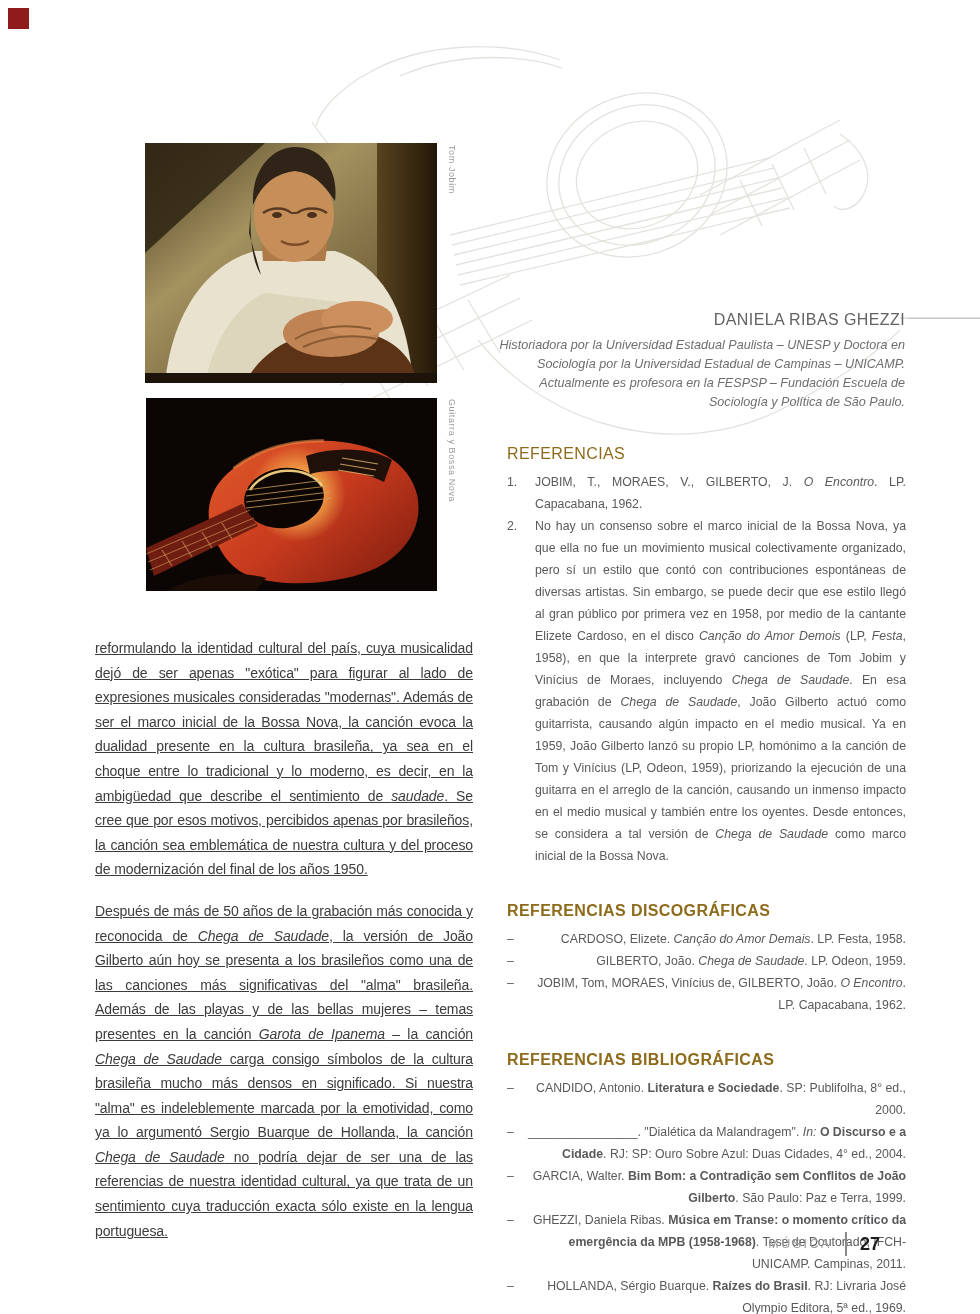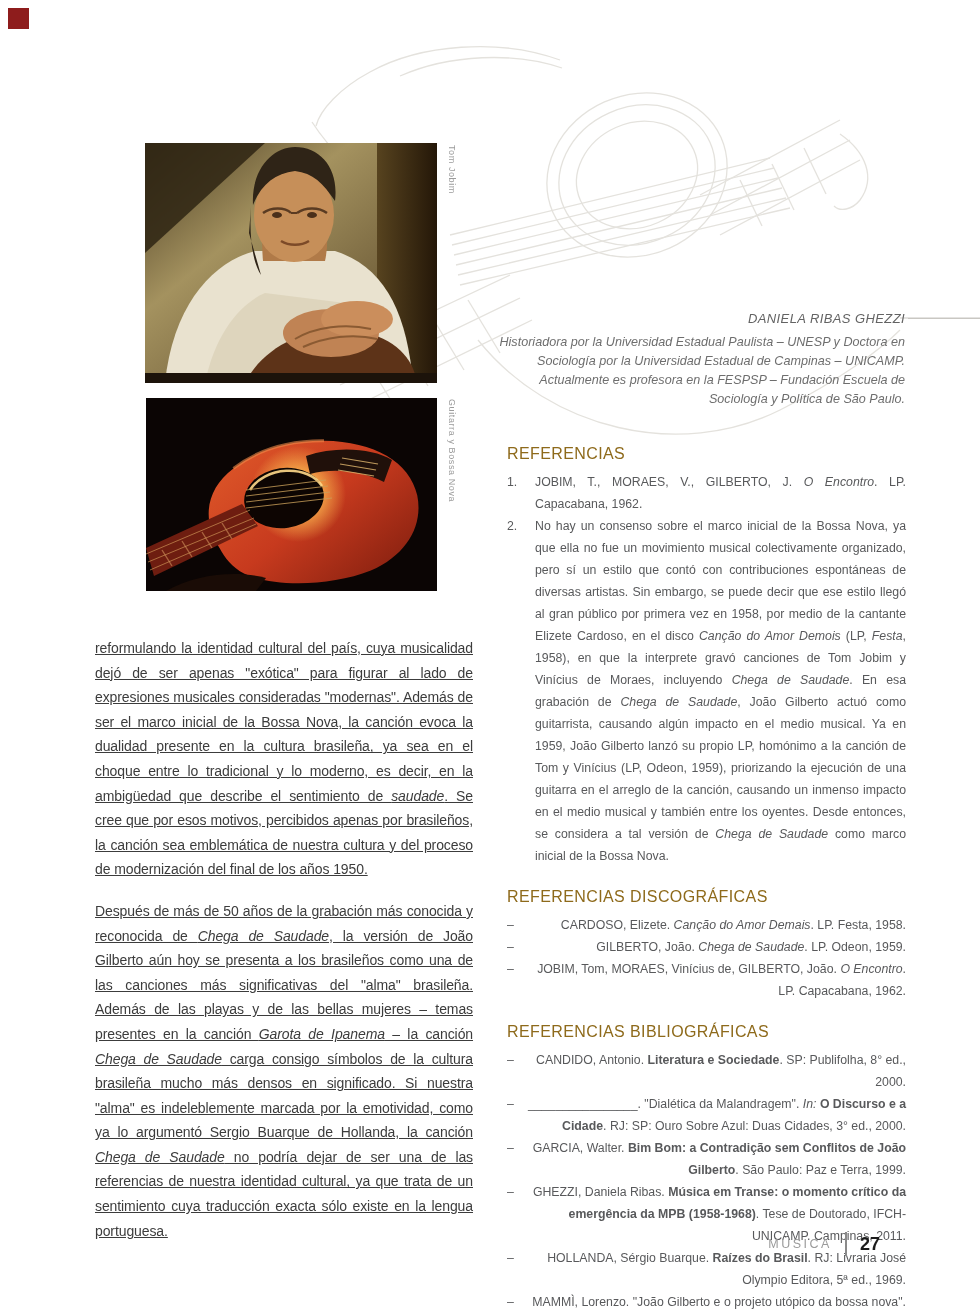--- a/index.html
+++ b/index.html
@@ -20,30 +20,30 @@
   .photo-guitar  { left:146px; top:398px; width:291px; height:193px; }
   .photo svg { display:block; width:100%; height:100%; }
 
   .vcaption { position:absolute; writing-mode:vertical-rl; font-size:9px; color:#9b9b9b;
               letter-spacing:.6px; z-index:1; }
   .vcap-1 { left:447px; top:145px; }
   .vcap-2 { left:447px; top:399px; }
 
   
   .author { position:absolute; left:495px; top:311px; width:410px; text-align:right; z-index:1; }
-  .author-name { font-style:italic; font-size:13px; color:#636363; letter-spacing:.4px; margin-bottom:7px; }
+  .author-name { font-size:16px; color:#636363; letter-spacing:.4px; margin-bottom:7px; }
   .author-bio  { font-style:italic; font-size:12.6px; color:#6e6e6e; line-height:19px; }
   .author-rule { position:absolute; left:908px; top:318px; width:72px; height:1px; background:#c9c7c2; z-index:1; }
 
   
   .right-col { position:absolute; left:507px; top:443px; width:399px; z-index:1;
                color:#58595b; font-size:12.3px; line-height:22px; }
   .right-col h3 { font-size:16px; font-weight:normal; color:var(--accent,#8e6a1b);
                   letter-spacing:.4px; margin:0 0 6px 0; }
-  .right-col h3.gap { margin-top:19px; }
+  .right-col h3.gap { margin-top:33px;font-weight:bold; }
   .ref-row  { position:relative; padding-left:28px; }
   .dash-row { position:relative; padding-left:21px; }
   .ref-row .marker, .dash-row .marker { position:absolute; left:0; top:0; }
   .ref-row .segtext, .dash-row .segtext { display:block; text-align:justify; }
   .dash-row .segtext { text-align:right; }
   .right-col b { font-weight:bold; }
 
   
   .left-col { position:absolute; left:95px; top:636px; width:378px; z-index:1;
               color:#3c3c3c; font-size:14px; line-height:24.6px; letter-spacing:-0.1px;text-decoration:underline; }
@@ -236,21 +236,21 @@
       </div>
 
     <h3 class="gap">REFERENCIAS BIBLIOGRÁFICAS</h3>
     <div>
         <div class="dash-row">
           <span class="marker">–</span>
           <span class="segtext"><span>CANDIDO, Antonio. </span><b>Literatura e Sociedade</b><span>. SP: Publifolha, 8° ed., 2000.</span></span>
         </div>
         <div class="dash-row">
           <span class="marker">–</span>
-          <span class="segtext"><span>________________. "Dialética da Malandragem". </span><i>In:</i><span> </span><b>O Discurso e a Cidade</b><span>. RJ: SP: Ouro Sobre Azul: Duas Cidades, 3° ed., 2000.</span></span>
+          <span class="segtext"><span>________________. "Dialética da Malandragem". </span><i>In:</i><span> </span><b>O Discurso e a Cidade</b><span>. RJ: SP: Ouro Sobre Azul: Duas Cidades, 4° ed., 2004.</span></span>
         </div>
         <div class="dash-row">
           <span class="marker">–</span>
           <span class="segtext"><span>GARCIA, Walter. </span><b>Bim Bom: a Contradição sem Conflitos de João Gilberto</b><span>. São Paulo: Paz e Terra, 1999.</span></span>
         </div>
         <div class="dash-row">
           <span class="marker">–</span>
           <span class="segtext"><span>GHEZZI, Daniela Ribas. </span><b>Música em Transe: o momento crítico da emergência da MPB (1958-1968)</b><span>. Tese de Doutorado, IFCH-UNICAMP. Campinas, 2011.</span></span>
         </div>
         <div class="dash-row">

